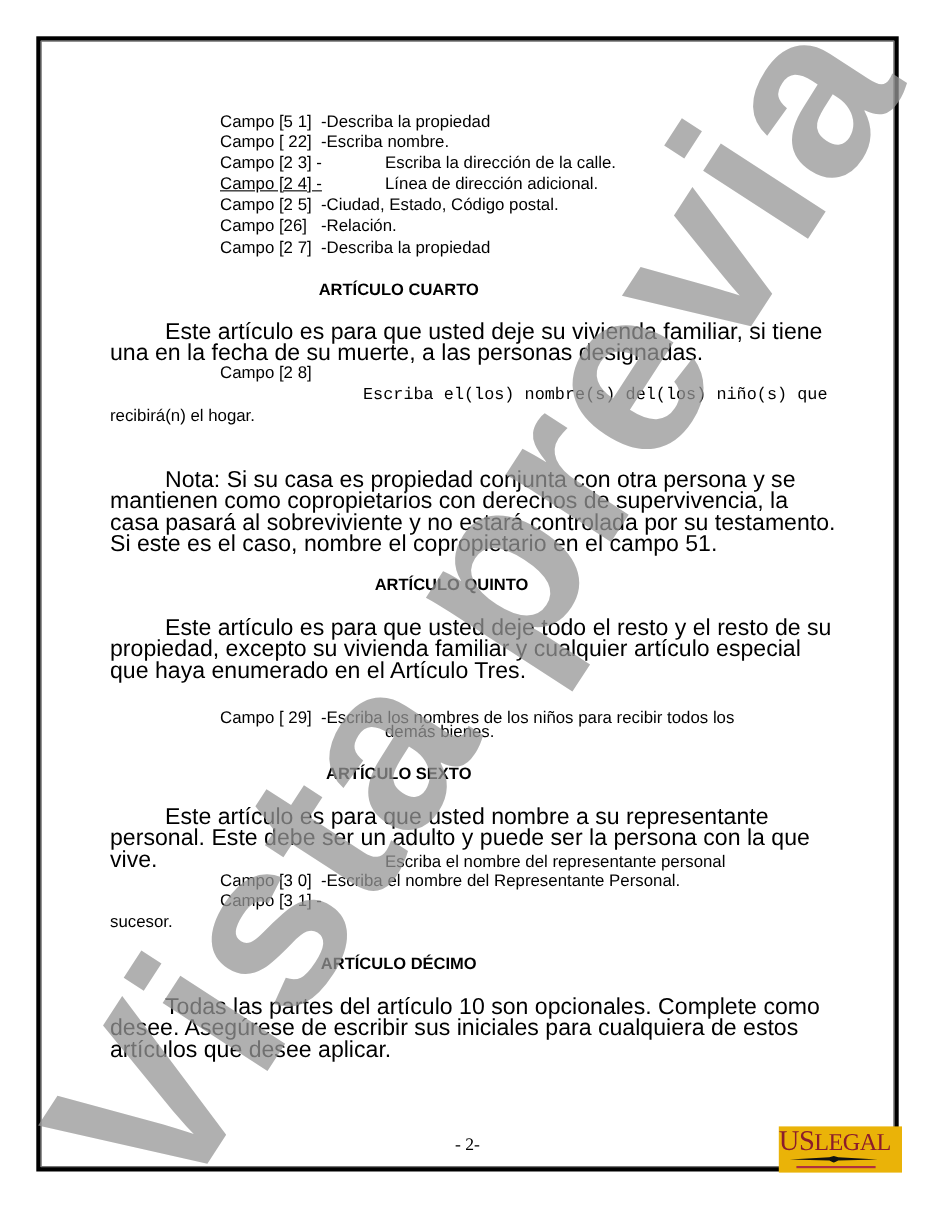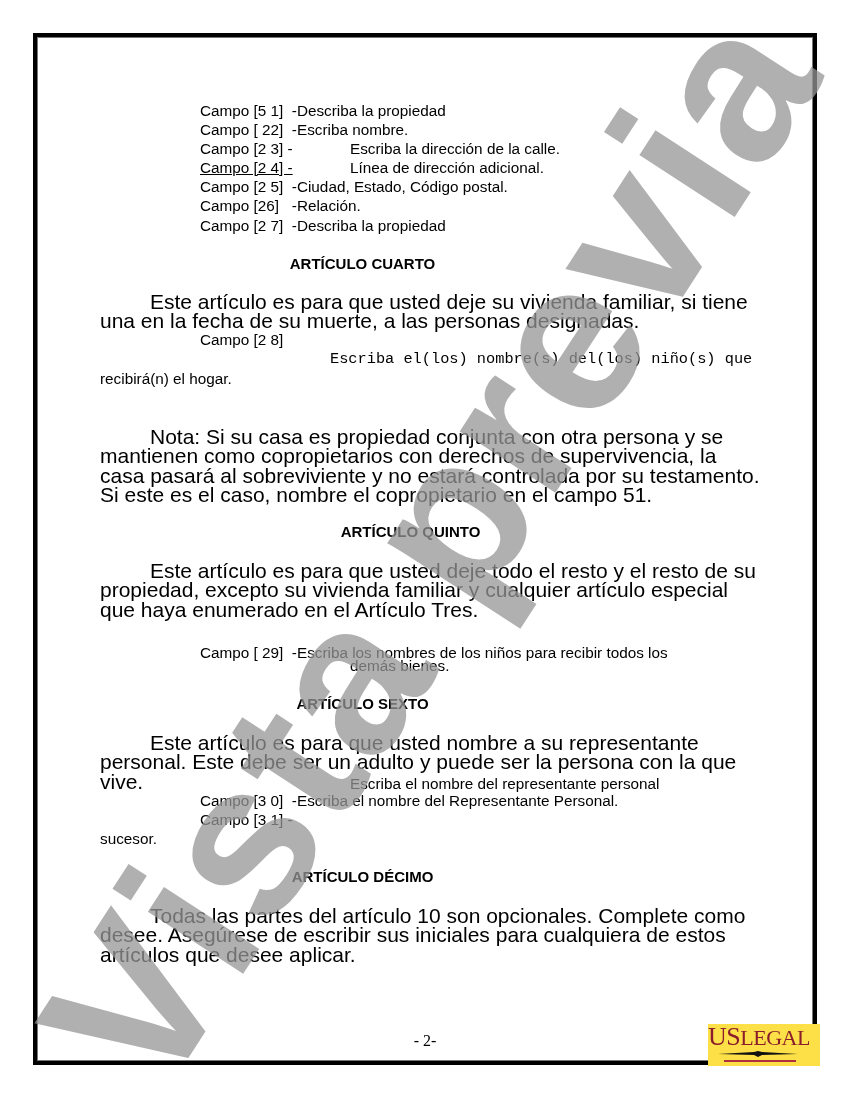--- a/index.html
+++ b/index.html
@@ -11,21 +11,21 @@
                  border: 1.5px solid #777; box-sizing: border-box; }
   .line { position: absolute; font-size: 15.3px; line-height: 19px; white-space: pre; }
   .heading { position: absolute; left: 0; width: 725px; text-align: center; font-weight: bold; font-size: 15px; }
   .para { position: absolute; left: 100px; width: 660px; font-size: 21px; line-height: 19.3px; }
   .indent { display: inline-block; width: 50px; }
   .watermark { position: absolute; left: 430px; top: 550px; transform: translate(-50%,-50%) rotate(-57deg);
                font-size: 215px; font-weight: bold; color: rgba(150,150,150,0.75); white-space: nowrap;
                letter-spacing: 2px; pointer-events: none; }
   .pagenum { position: absolute; left: 0; width: 850px; text-align: center; top: 1032px;
              font-family: "Liberation Serif", serif; font-size: 16px; }
-  .logo { position: absolute; left: 708px; top: 1024px; width: 112px; height: 42px; background: #fde047; }
+  .logo { position: absolute; left: 708px; top: 1024px; width: 112px; height: 42px; background: #eab308; }
   .logo-text { font-family: "Liberation Serif", serif; font-size: 26px; color: #8b1c2c; letter-spacing: -0.5px; line-height: 26px; }
   .logo-wing { position: absolute; left: 10px; top: 27px; width: 80px; height: 6px; }
   .logo-tag { position: absolute; left: 16px; top: 36px; width: 72px; height: 2px; background: #b03040; }
 </style>
 </head>
 <body>
 
 <div class="frame-outer"></div>
 <div class="frame-inner"></div>
 

